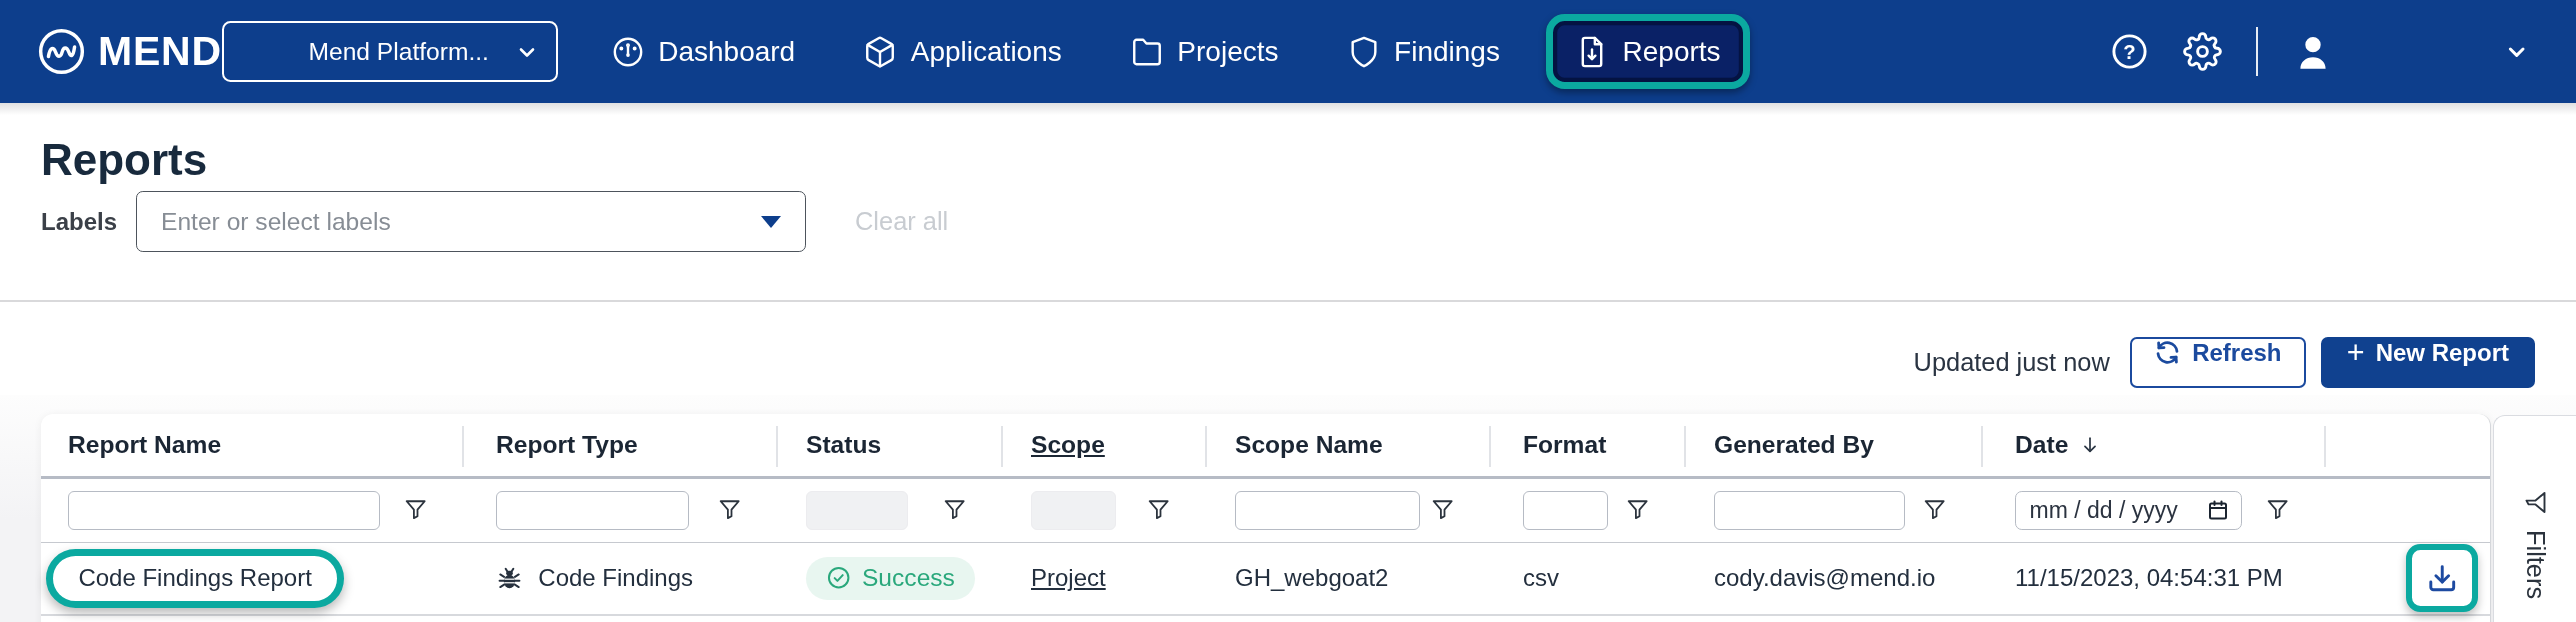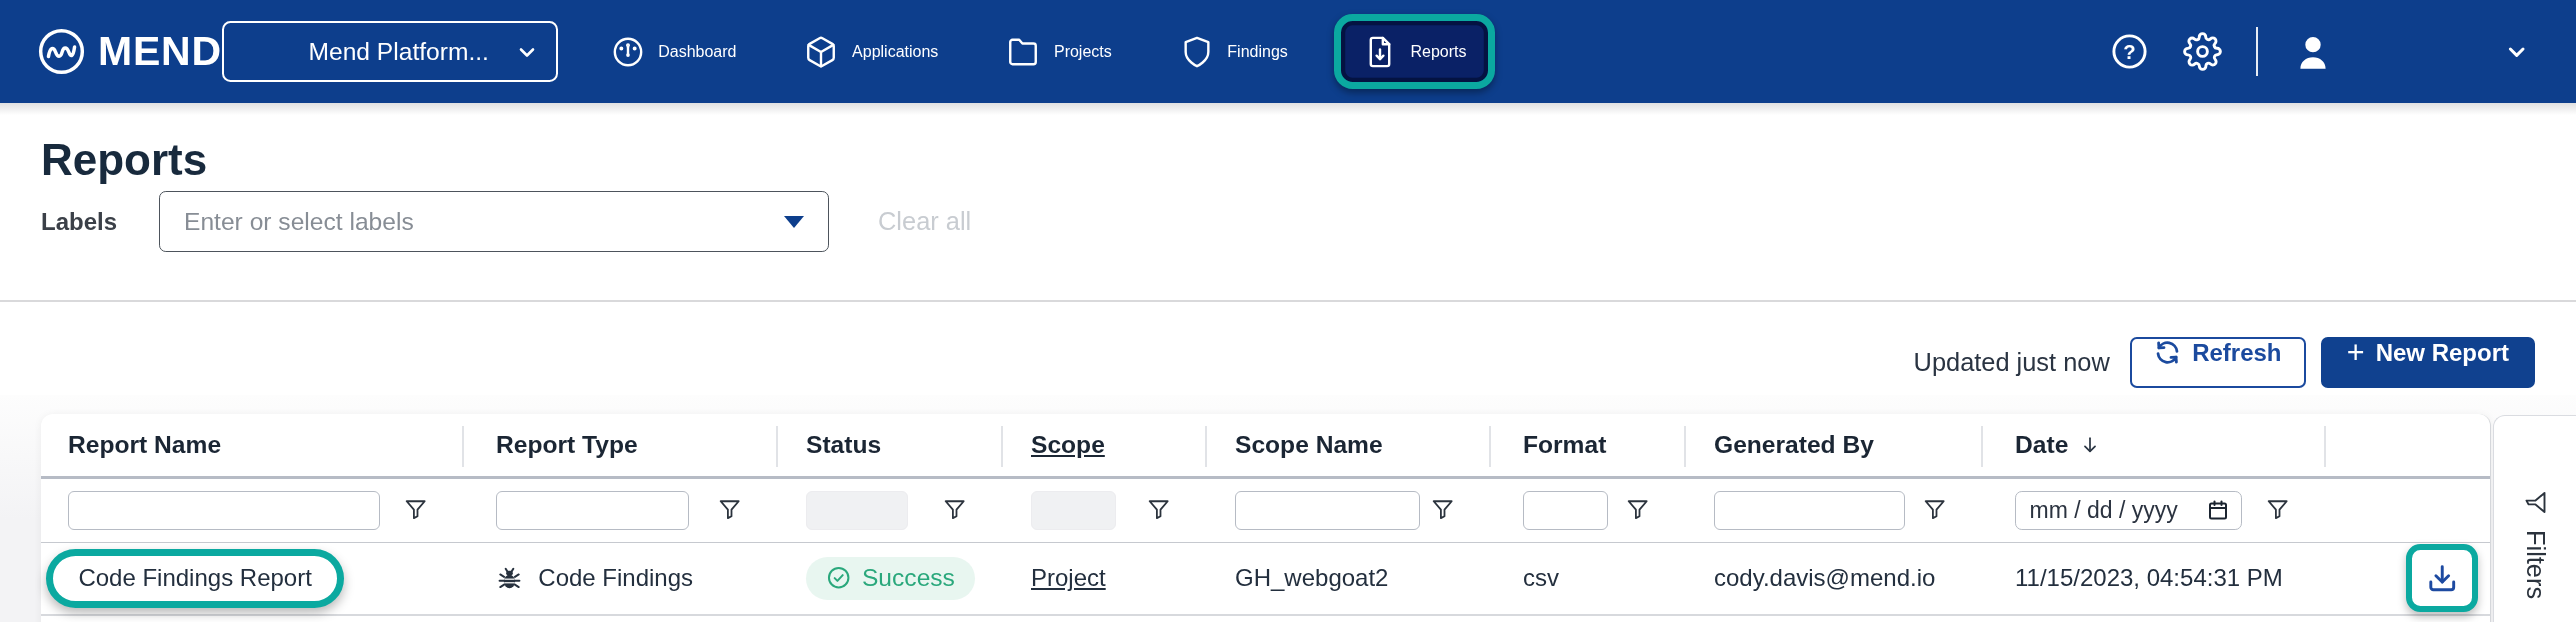--- a/index.html
+++ b/index.html
@@ -12,40 +12,40 @@
             display:flex; align-items:center; padding:0 47px 0 37px; }
   .logo { display:flex; align-items:center; gap:12px; flex:0 0 auto; }
   .logo-text { color:#fff; font-size:41px; font-weight:bold; letter-spacing:0.8px; }
   .org-selector { width:336px; height:61px; border:2.1px solid #ffffff; border-radius:8.5px;
                   display:flex; align-items:center; padding:0 17px 0 3.4px; cursor:pointer; }
   .org-blur-wrap { width:71px; height:54px; overflow:hidden; border-radius:3.4px; flex:0 0 auto; }
   .org-blur { width:63px; height:49px; margin:2.5px 0 0 3.4px; background:#5f71a0; filter:blur(6px); }
   .org-label { color:#fff; font-size:24.6px; margin-left:10.2px; white-space:nowrap; overflow:hidden; flex:1 1 auto; }
   .nav-items { display:flex; align-items:center; margin-left:18.7px; }
   .nav-item { display:flex; align-items:center; gap:13.6px; padding:0 34px; height:63px; cursor:pointer; }
-  .nav-item .nav-label { color:#fff; font-size:16px; white-space:nowrap; }
+  .nav-item .nav-label { color:#fff; font-size:28px; white-space:nowrap; }
   .nav-annotation { border:7.6px solid #0ba9a0; border-radius:18.7px; background:#0a2166; margin-left:12px;
                     box-shadow: inset 0 0 0 4.2px rgba(4,16,60,0.85), 0 3.4px 7.6px rgba(0,0,0,0.35); }
   .nav-annotation .nav-item { padding:0 22px; height:61px; }
   .nav-right { margin-left:auto; display:flex; align-items:center; gap:34px; }
   .nav-divider { width:2.5px; height:49px; background:rgba(255,255,255,0.9); }
   .user-cluster { display:flex; align-items:center; gap:15.3px; cursor:pointer; }
   .user-blur-wrap { width:139px; height:47px; overflow:hidden; border-radius:5.1px; }
   .user-blur { width:127px; height:37px; margin:5.1px 0 0 6px; background:#8e9cbe; filter:blur(7.6px); }
   .icon-btn { display:flex; align-items:center; justify-content:center; cursor:pointer; }
 
   
   .content { position:absolute; top:103px; left:0; right:0; bottom:0; background:#fff; }
   .content::before { content:""; position:absolute; top:0; left:0; right:0; height:12px; z-index:6;
                      background:linear-gradient(180deg, rgba(110,110,116,0.22), rgba(110,110,116,0)); pointer-events:none; }
   .page-title { position:absolute; top:32px; left:41px; font-size:44px; font-weight:600; color:#182a3d; }
 
   .labels-row { position:absolute; top:88px; left:41px; display:flex; align-items:center; }
   .labels-caption { font-size:24px; font-weight:700; color:#3b4048; }
-  .labels-select { margin-left:42px; width:670px; height:61px; border:1.7px solid #4d545c; border-radius:6.8px;
+  .labels-select { margin-left:19px; width:670px; height:61px; border:1.7px solid #4d545c; border-radius:6.8px;
                    background:#fff; display:flex; align-items:center; padding:0 24px; cursor:pointer; }
   .labels-select input { border:none; outline:none; flex:1; font-size:24.6px; color:#2b3340; background:transparent;
                          font-family:inherit; }
   .labels-select input::placeholder { color:#878d95; }
   .select-caret { width:0; height:0; border-left:10.2px solid transparent; border-right:10.2px solid transparent;
                   border-top:12.7px solid #0d3e8c; }
   .clear-all { margin-left:49px; font-size:25.4px; color:#c8ccd1; cursor:default; }
 
   .section-divider { position:absolute; top:197px; left:0; right:0; height:1.7px; background:#d9d9db; }
 

